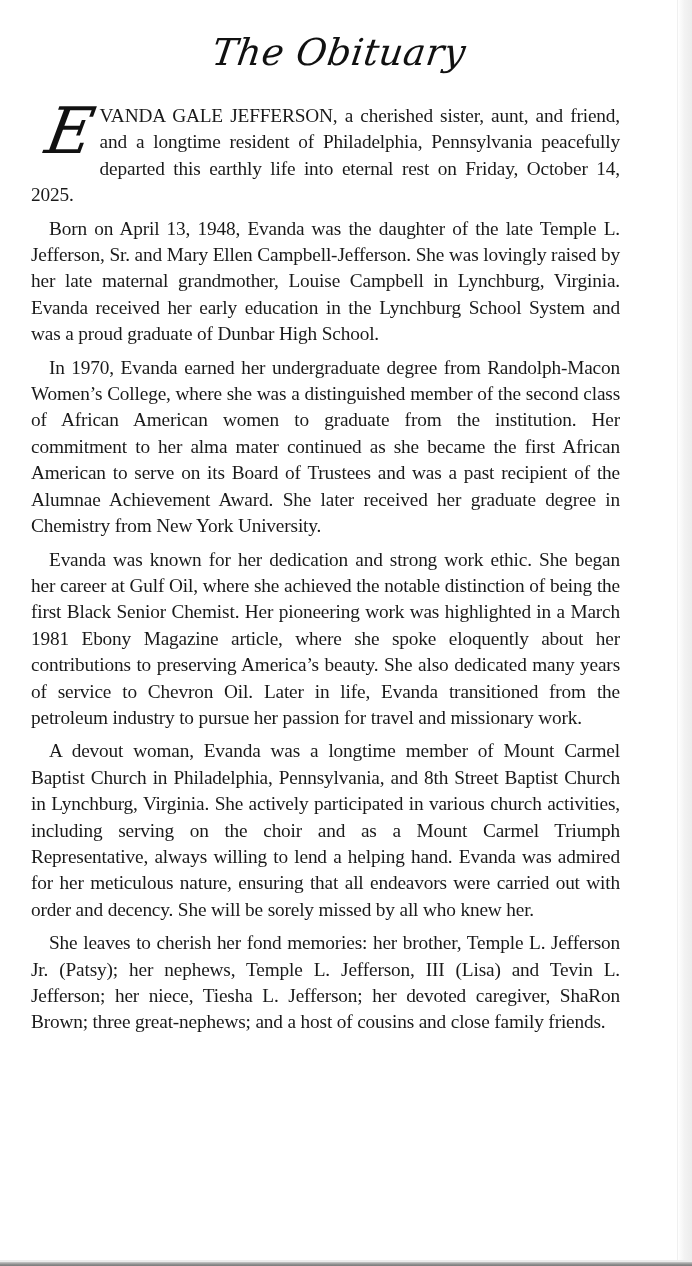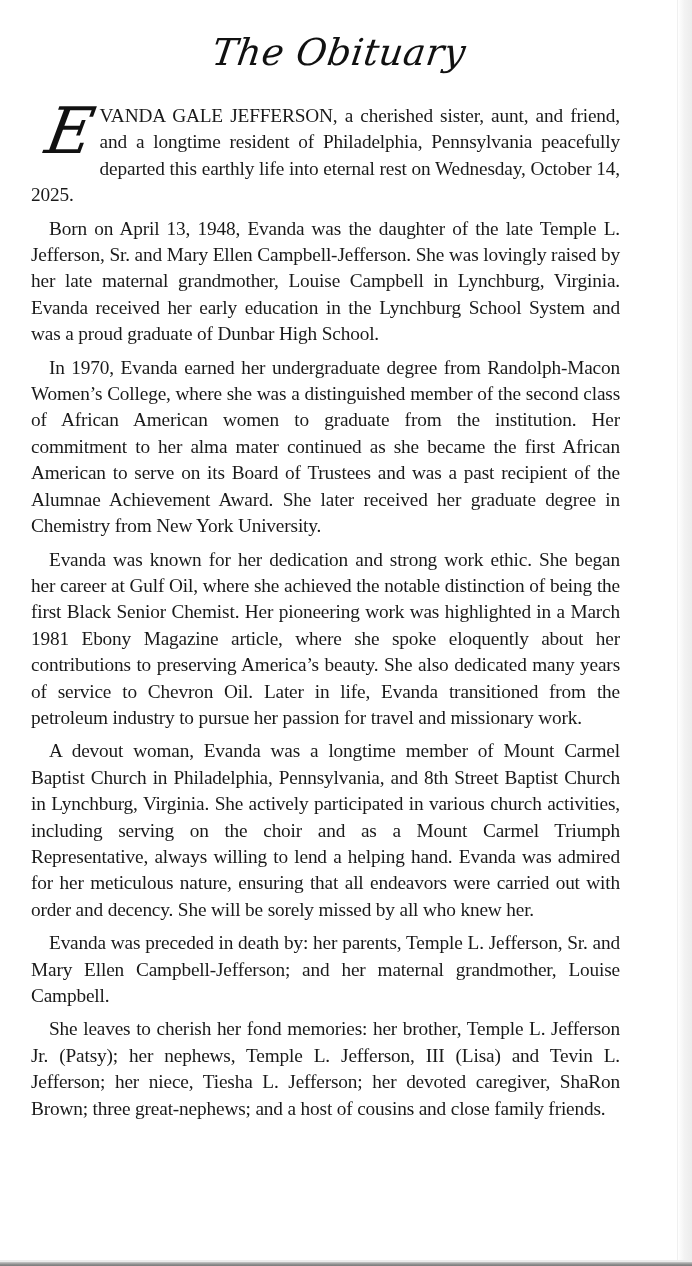--- a/index.html
+++ b/index.html
@@ -98,26 +98,25 @@
       transform: skewX(-10deg);
     }
   </style>
 </head>
 <body>
 
 <div class="page">
   <div class="title">The Obituary</div>
 
   <div class="content">
-    <p class="first"><span class="dropcap">E</span><span>VANDA GALE JEFFERSON, a cherished sister, aunt, and friend, and a longtime resident of Philadelphia, Pennsylvania peacefully departed this earthly life into eternal rest on Wednesday, October 14, 2025.</span></p>
+    <p class="first"><span class="dropcap">E</span><span>VANDA GALE JEFFERSON, a cherished sister, aunt, and friend, and a longtime resident of Philadelphia, Pennsylvania peacefully departed this earthly life into eternal rest on Friday, October 14, 2025.</span></p>
     <p>Born on April 13, 1948, Evanda was the daughter of the late Temple L. Jefferson, Sr. and Mary Ellen Campbell-Jefferson. She was lovingly raised by her late maternal grandmother, Louise Campbell in Lynchburg, Virginia. Evanda received her early education in the Lynchburg School System and was a proud graduate of Dunbar High School.</p>
     <p>In 1970, Evanda earned her undergraduate degree from Randolph-Macon Women’s College, where she was a distinguished member of the second class of African American women to graduate from the institution. Her commitment to her alma mater continued as she became the first African American to serve on its Board of Trustees and was a past recipient of the Alumnae Achievement Award. She later received her graduate degree in Chemistry from New York University.</p>
     <p>Evanda was known for her dedication and strong work ethic. She began her career at Gulf Oil, where she achieved the notable distinction of being the first Black Senior Chemist. Her pioneering work was highlighted in a March 1981 Ebony Magazine article, where she spoke eloquently about her contributions to preserving America’s beauty. She also dedicated many years of service to Chevron Oil. Later in life, Evanda transitioned from the petroleum industry to pursue her passion for travel and missionary work.</p>
     <p>A devout woman, Evanda was a longtime member of Mount Carmel Baptist Church in Philadelphia, Pennsylvania, and 8th Street Baptist Church in Lynchburg, Virginia. She actively participated in various church activities, including serving on the choir and as a Mount Carmel Triumph Representative, always willing to lend a helping hand. Evanda was admired for her meticulous nature, ensuring that all endeavors were carried out with order and decency. She will be sorely missed by all who knew her.</p>
-    <p>Evanda was preceded in death by: her parents, Temple L. Jefferson, Sr. and Mary Ellen Campbell-Jefferson; and her maternal grandmother, Louise Campbell.</p>
     <p>She leaves to cherish her fond memories: her brother, Temple L. Jefferson Jr. (Patsy); her nephews, Temple L. Jefferson, III (Lisa) and Tevin L. Jefferson; her niece, Tiesha L. Jefferson; her devoted caregiver, ShaRon Brown; three great-nephews; and a host of cousins and close family friends.</p>
   </div>
 
   <div class="right-edge-line"></div>
   <div class="right-shadow"></div>
   <div class="bottom-rule-light"></div>
   <div class="bottom-rule"></div>
 </div>
 
 </body></html>

